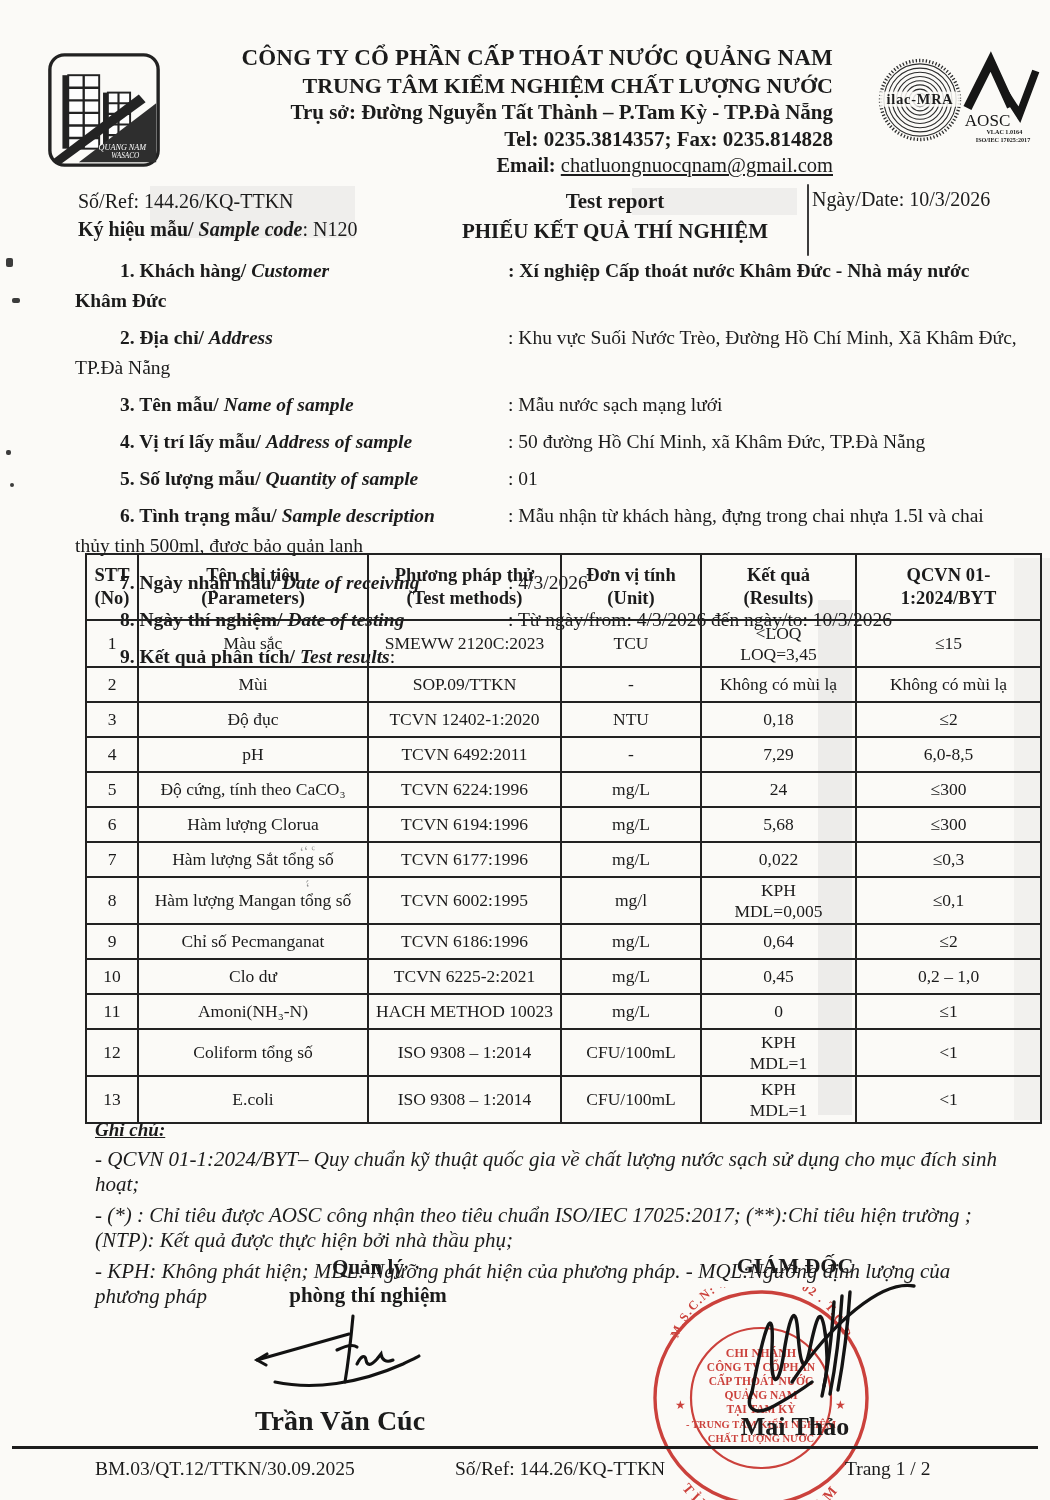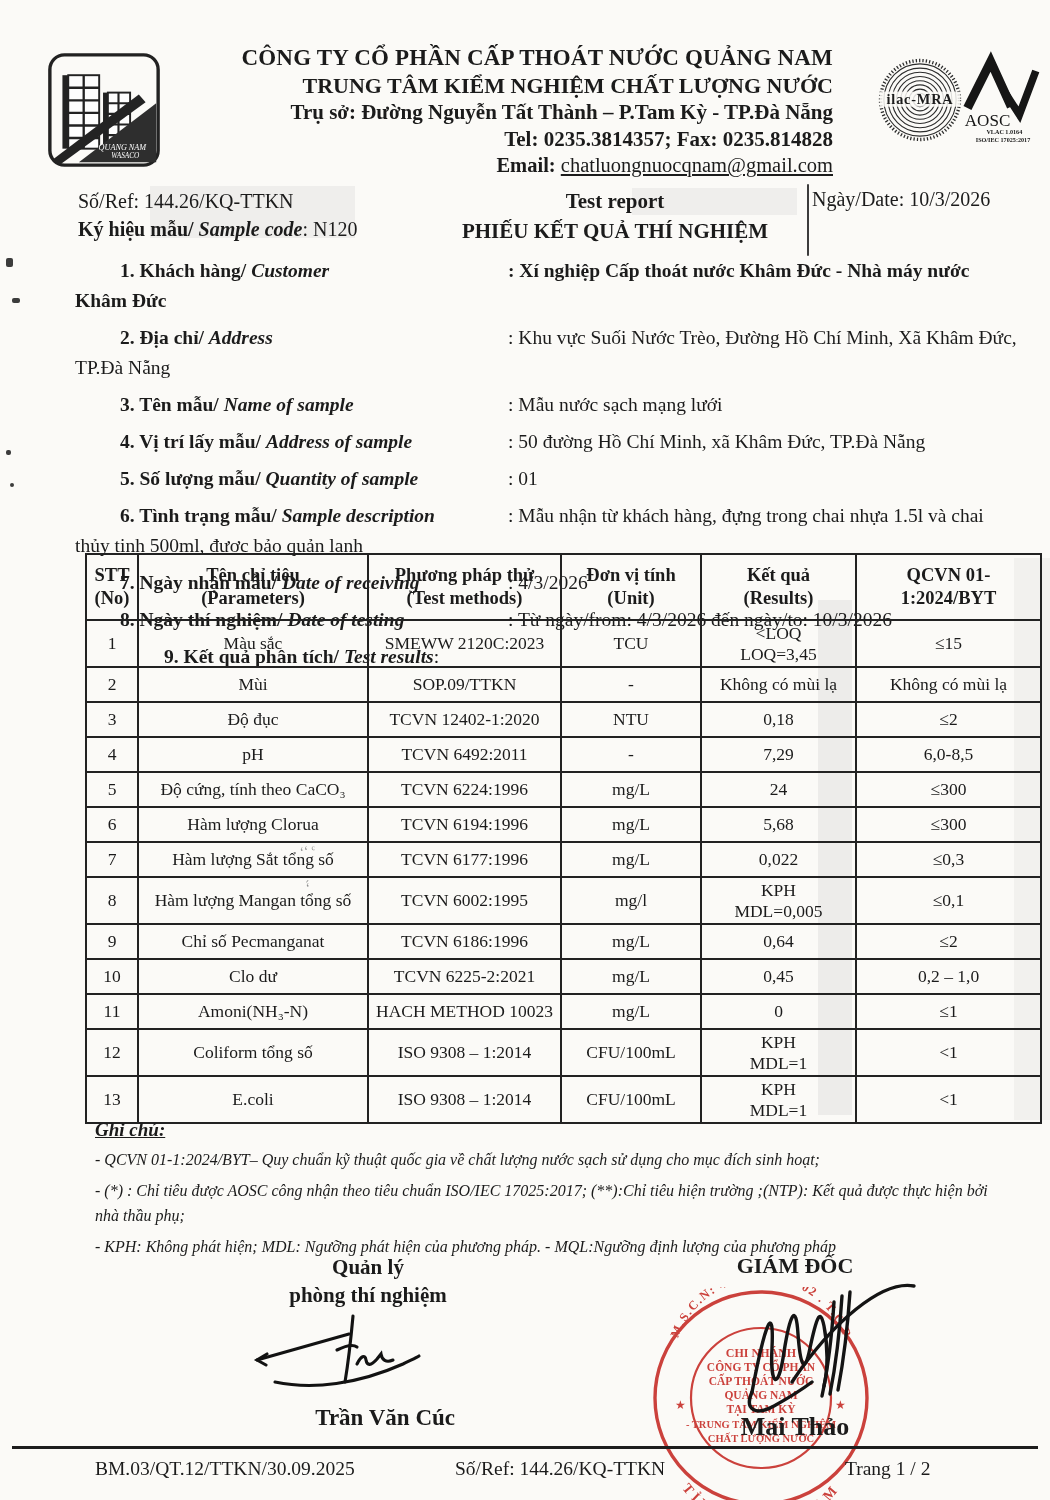--- a/index.html
+++ b/index.html
@@ -20,36 +20,36 @@
   .hdr-l5{font-size:20.5px;line-height:26px;}
   .hdr-l5 .email{text-decoration:underline;}
   
   .meta-left{position:absolute;left:78px;top:187px;font-size:20px;line-height:28px;}
   .meta-title{position:absolute;left:430px;top:186px;width:370px;text-align:center;font-weight:700;font-size:21px;line-height:30px;}
   .meta-date{position:absolute;left:812px;top:188px;font-size:20px;}
   
   .info{position:absolute;left:75px;top:256px;right:32px;}
   .info-item{margin:0 0 7px 0;line-height:30px;font-size:19.5px;text-indent:45px;}
   .info-label{display:inline-block;width:388px;text-indent:0;vertical-align:top;}
-  .info-label.auto{width:auto;margin-left:44px;}
+  .info-label.auto{width:auto;}
   .vi{font-weight:700;}
   .en{font-weight:700;font-style:italic;}
   .val-b{font-weight:700;}
   
   table.results{position:absolute;left:85px;top:553px;width:955px;border-collapse:collapse;table-layout:fixed;}
   table.results th,table.results td{border:2px solid #222;text-align:center;vertical-align:middle;padding:1px 4px;font-size:17.5px;line-height:21px;}
   table.results th{font-size:18.5px;font-weight:700;height:62px;line-height:23px;}
   tr.s{height:35px;} tr.d{height:47px;}
   
   .notes{position:absolute;left:95px;top:1119px;right:42px;}
   .notes-title{font-size:19px;font-weight:700;font-style:italic;text-decoration:underline;}
-  .note-line{font-size:16px;font-style:italic;line-height:25px;margin:6px 0;}
+  .note-line{font-size:21px;font-style:italic;line-height:25px;margin:6px 0;}
   
   .sig-title-left{position:absolute;left:258px;top:1253px;width:220px;text-align:center;font-weight:700;font-size:21px;line-height:28px;}
-  .sig-name-left{position:absolute;left:255px;top:1405px;width:200px;text-align:right;font-weight:700;font-size:23px;}
+  .sig-name-left{position:absolute;left:255px;top:1405px;width:200px;text-align:left;font-weight:700;font-size:28px;}
   .sig-title-right{position:absolute;left:715px;top:1253px;width:160px;text-align:center;font-weight:700;font-size:22px;}
   .sig-name-right{position:absolute;left:715px;top:1412px;width:160px;text-align:center;font-weight:700;font-size:26px;}
   
   .rule{position:absolute;left:12px;top:1446px;width:1026px;height:3px;background:#1d1d1d;}
   .foot{position:absolute;top:1458px;font-size:19.5px;}
   
   .band{position:absolute;background:rgba(160,160,160,.13);pointer-events:none;}
   .art{position:absolute;background:#3c3c3c;border-radius:2px;}
   .hw{position:absolute;color:#8b8b8b;font-size:13px;transform:rotate(-12deg);}
   svg text{font-family:"Liberation Serif","DejaVu Serif",serif;}

